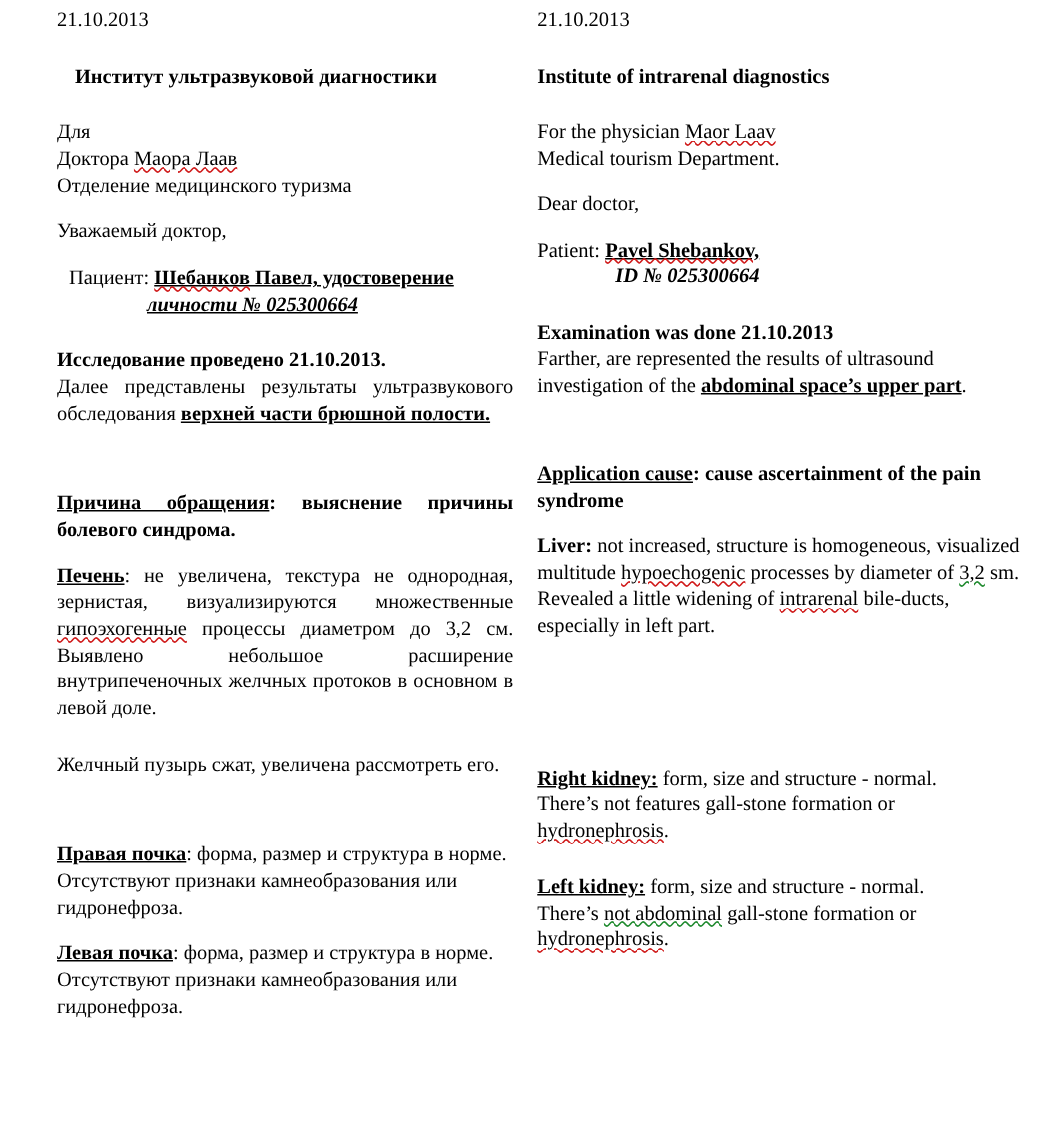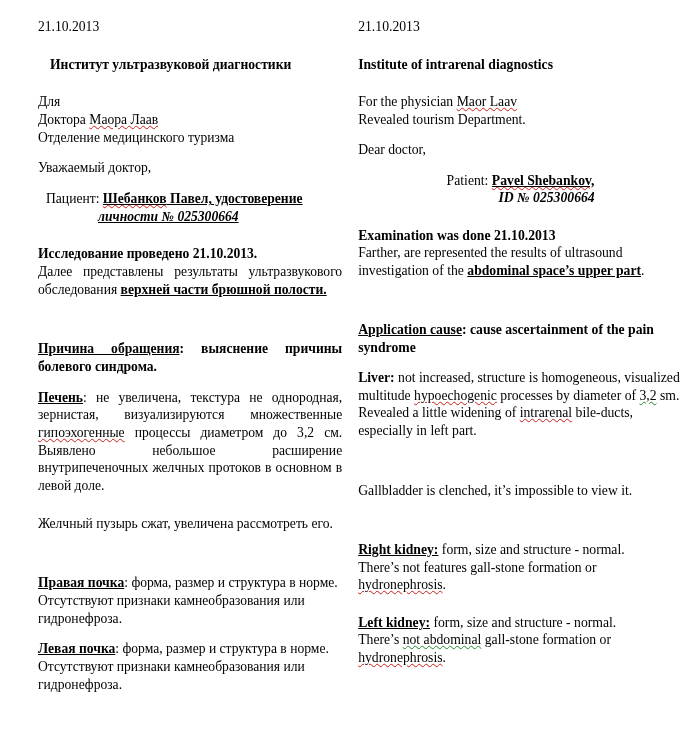--- a/index.html
+++ b/index.html
@@ -12,21 +12,21 @@
     height: 749px;
     overflow: hidden;
     font-family: "Liberation Serif", "DejaVu Serif", serif;
     color: #000000;
   }
   .page {
     width: 699px;
     height: 749px;
     position: relative;
     box-sizing: border-box;
-    padding: 18px 10px 0 10px;
+    padding: 4px 10px 0 10px;
   }
   .columns {
     display: flex;
     align-items: flex-start;
   }
   .col {
     box-sizing: border-box;
   }
   .col-ru {
     width: 345px;
@@ -79,21 +79,21 @@
   }
   .heading-en {
     font-weight: bold;
     font-size: 14.2px;
   }
   .patient-ru {
     padding-left: 8px;
     text-align: left;
     font-size: 13.8px;
   }
-  .patient-en { font-size: 13.8px; text-align: center; }
+  .patient-en { font-size: 13.8px; }
   .indent-id { padding-left: 52px; display: block; font-style: italic; }
 </style>
 </head>
 <body>
 
 <div class="page">
   <div class="columns">
 
     <div class="col col-ru">
 
@@ -150,21 +150,21 @@
 
       <p class="blk">21.10.2013</p>
 
       <div class="gap-m"></div>
 
       <p class="blk heading-en">Institute of intrarenal diagnostics</p>
 
       <div class="gap-m"></div>
 
       <p class="blk"><span>For the physician </span><span class="sp-red">Maor Laav</span></p>
-      <p class="blk">Revealed tourism Department.</p>
+      <p class="blk">Medical tourism Department.</p>
 
       <div class="gap-s"></div>
 
       <p class="blk">Dear doctor,</p>
 
       <div class="gap-s"></div>
 
       <p class="blk patient-en"><span>Patient: </span><span class="bu-wrap"><span class="u-sp-red">Pavel  Shebankov,</span></span></p>
       <p class="blk patient-en b">
           <span class="indent-id">ID № 025300664</span>
@@ -178,21 +178,20 @@
       <div class="gap-xl"></div>
 
       <p class="blk b"><span class="bu">Application cause</span><span>: cause ascertainment of the pain syndrome</span></p>
 
       <div class="gap-s"></div>
 
       <p class="blk"><span class="b">Liver:</span><span> not increased, structure is homogeneous, visualized multitude </span><span class="sp-red">hypoechogenic</span><span> processes by diameter of </span><span class="sp-green">3,2</span><span> sm. Revealed a little widening of </span><span class="sp-red">intrarenal</span><span> bile-ducts, especially in left part.</span></p>
 
       <div class="gap-xl"></div>
 
-      <p class="blk">Gallbladder is clenched, it’s impossible to view it.</p>
 
       <div class="gap-xl"></div>
 
       <p class="blk"><span class="bu">Right kidney:</span><span> form, size and structure - normal.</span></p>
       <p class="blk"><span>There’s not features gall-stone formation or </span><span class="sp-red">hydronephrosis</span><span>.</span></p>
 
       <div class="gap-m"></div>
 
       <p class="blk"><span class="bu">Left kidney:</span><span> form, size and structure - normal.</span></p>
       <p class="blk"><span>There’s </span><span class="sp-green">not  abdominal</span><span> gall-stone formation or </span><span class="sp-red">hydronephrosis</span><span>.</span></p>

